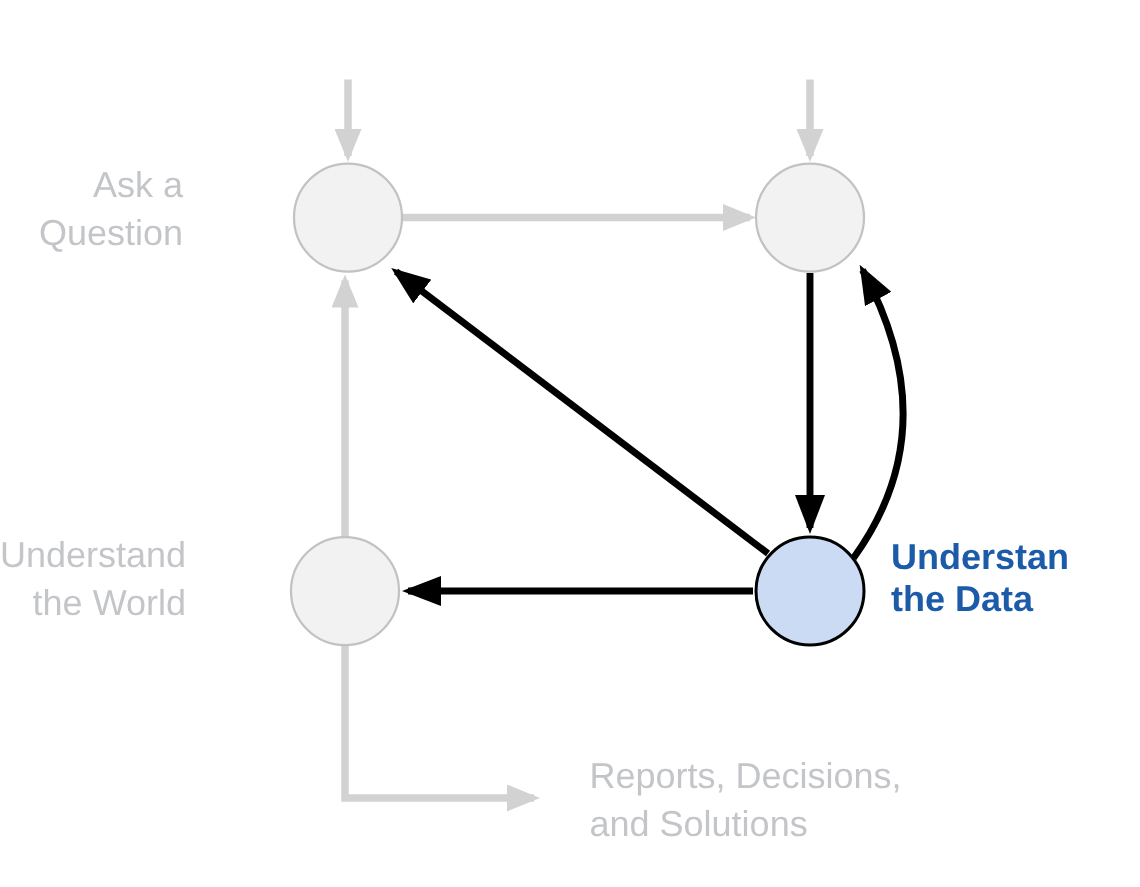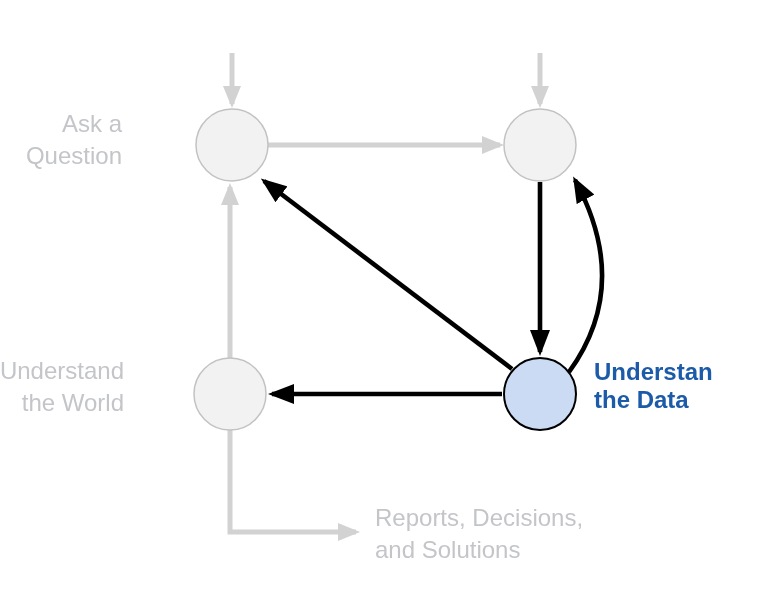--- a/index.html
+++ b/index.html
@@ -69,16 +69,16 @@
   <div class="label align-right" style="right:590px; top:108px;">Ask a
 Question</div>
 
 
   <div class="label align-right" style="right:588px; top:355px;">Understand
 the World</div>
 
   <div class="label active" style="left:594px; top:358px;">Understand
 the Data</div>
 
-  <div class="label" style="left:375px; top:502px;">Reports, Decisions,
+  <div class="label" style="left:393px; top:502px;">Reports, Decisions,
 and Solutions</div>
 
 </div>
 
 </body></html>

